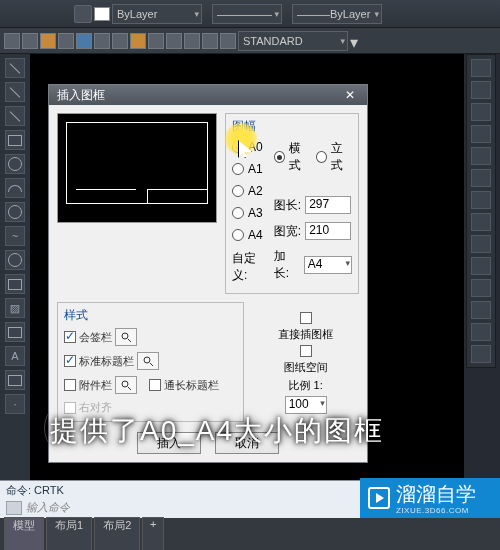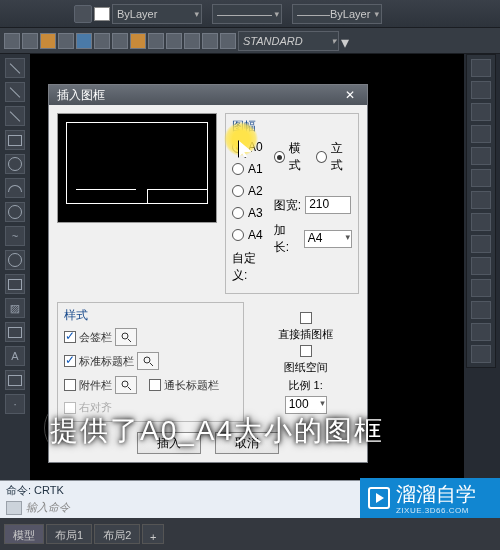--- a/index.html
+++ b/index.html
@@ -11,21 +11,21 @@
   .top-bar .segment { display: flex; align-items: center; gap: 2px; margin-left: 10px; }
   .small-icon { width: 18px; height: 18px; background: #4a5059; border: 1px solid #5d646f; border-radius: 2px; }
   .color-block { width: 16px; height: 14px; border: 1px solid #888; }
   .combo { height: 20px; background: #3a4149; border: 1px solid #5a6069; color: #ccc; font-size: 11px; padding: 0 4px 0 4px; display: flex; align-items: center; position: relative; }
   .combo::after { content: "▾"; position: absolute; right: 2px; font-size: 9px; color: #aaa; }
   
   .ribbon { height: 26px; background: #363c44; border-bottom: 1px solid #1a1d22; display: flex; align-items: center; gap: 2px; padding: 0 4px; overflow: hidden; }
   .ribbon .ribbon-icon { width: 16px; height: 16px; background: #5a616b; border: 1px solid #727984; }
   .ribbon .ribbon-icon.orange { background: #c88a3a; }
   .ribbon .ribbon-icon.blue { background: #4a7aa8; }
-  .ribbon .combo { width: 101px; font-style: italic; }
+  .ribbon .combo { width: 110px; }
   
   
   .left-dock { position: absolute; left: 0; top: 54px; width: 30px; bottom: 70px; background: #2d333b; display: flex; flex-direction: column; align-items: center; gap: 4px; padding-top: 4px; }
   .left-dock .tool { width: 20px; height: 20px; background: #3d434c; border: 1px solid #515862; display: flex; align-items: center; justify-content: center; color: #9aa3af; font-size: 11px; }
   .left-dock .tool.line::before { content:""; width:14px; height:1px; background:#9aa3af; transform:rotate(45deg); }
   .left-dock .tool.circle::before { content:""; width:12px; height:12px; border:1px solid #9aa3af; border-radius:50%; }
   .left-dock .tool.arc::before { content:""; width:12px; height:6px; border:1px solid #9aa3af; border-bottom:none; border-radius:12px 12px 0 0; }
   .left-dock .tool.rect::before { content:""; width:12px; height:9px; border:1px solid #9aa3af; }
   
   
@@ -79,21 +79,21 @@
   .caption { position:absolute; left:50px; bottom:100px; font-size:28px; color:#fff; text-shadow:0 0 4px #000, 0 0 8px #000; letter-spacing:2px; }
   
   
   .cmd-area { position:absolute; left:0; right:0; bottom:32px; height:38px; background:#e9eef5; border-top:1px solid #8a8f97; padding:2px 6px; font-size:11px; color:#333; }
   .cmd-area .line1 { color:#234; }
   .cmd-area .line2 { display:flex; align-items:center; gap:4px; margin-top:2px; color:#888; }
   .cmd-area .prefix { width:16px; height:14px; background:#ccd3db; border:1px solid #9aa1aa; }
   
   
   .status { position:absolute; left:0; right:0; bottom:0; height:32px; background:#34383f; display:flex; align-items:center; font-size:11px; color:#ccc; padding:0 4px; gap:2px; }
-  .status .tabchip { height:20px; padding:0 8px; border:1px solid #555; background:#3d424a; display:flex; align-items:flex-end; }
+  .status .tabchip { height:34px; padding:0 8px; border:1px solid #555; background:#3d424a; display:flex; align-items:flex-start; }
   
   
   .watermark { position:absolute; right:0; bottom:32px; width:140px; height:40px; background:#1186d1; display:flex; align-items:center; justify-content:flex-start; padding:0 8px; gap:6px; color:#fff; }
   .watermark .play { width:22px; height:22px; border:2px solid #fff; border-radius:3px; display:flex; align-items:center; justify-content:center; }
   .watermark .play::after { content:""; border-left:8px solid #fff; border-top:5px solid transparent; border-bottom:5px solid transparent; margin-left:2px; }
   .watermark .txt { font-size:20px; font-weight:normal; }
   .watermark .sub { font-size:8px; margin-top:-2px; opacity:.8; letter-spacing:.5px; }
   
   .orient-row { display:flex; gap:6px; margin-bottom:14px; }
 </style>
@@ -225,20 +225,24 @@
               <label class="row">
                   <span class="radio checked"></span>
                   <span>横式</span>
                 </label>
               <label class="row">
                   <span class="radio"></span>
                   <span>立式</span>
                 </label>
             </div>
             <div class="row">
+                <span>图长:</span>
+                <span class="textin">297</span>
+              </div>
+            <div class="row">
                 <span>图宽:</span>
                 <span class="textin">210</span>
               </div>
             <div class="row">
                 <span>加长:</span>
                 <span class="selectin">A4</span>
               </div>
           </div>
         </div>
 

